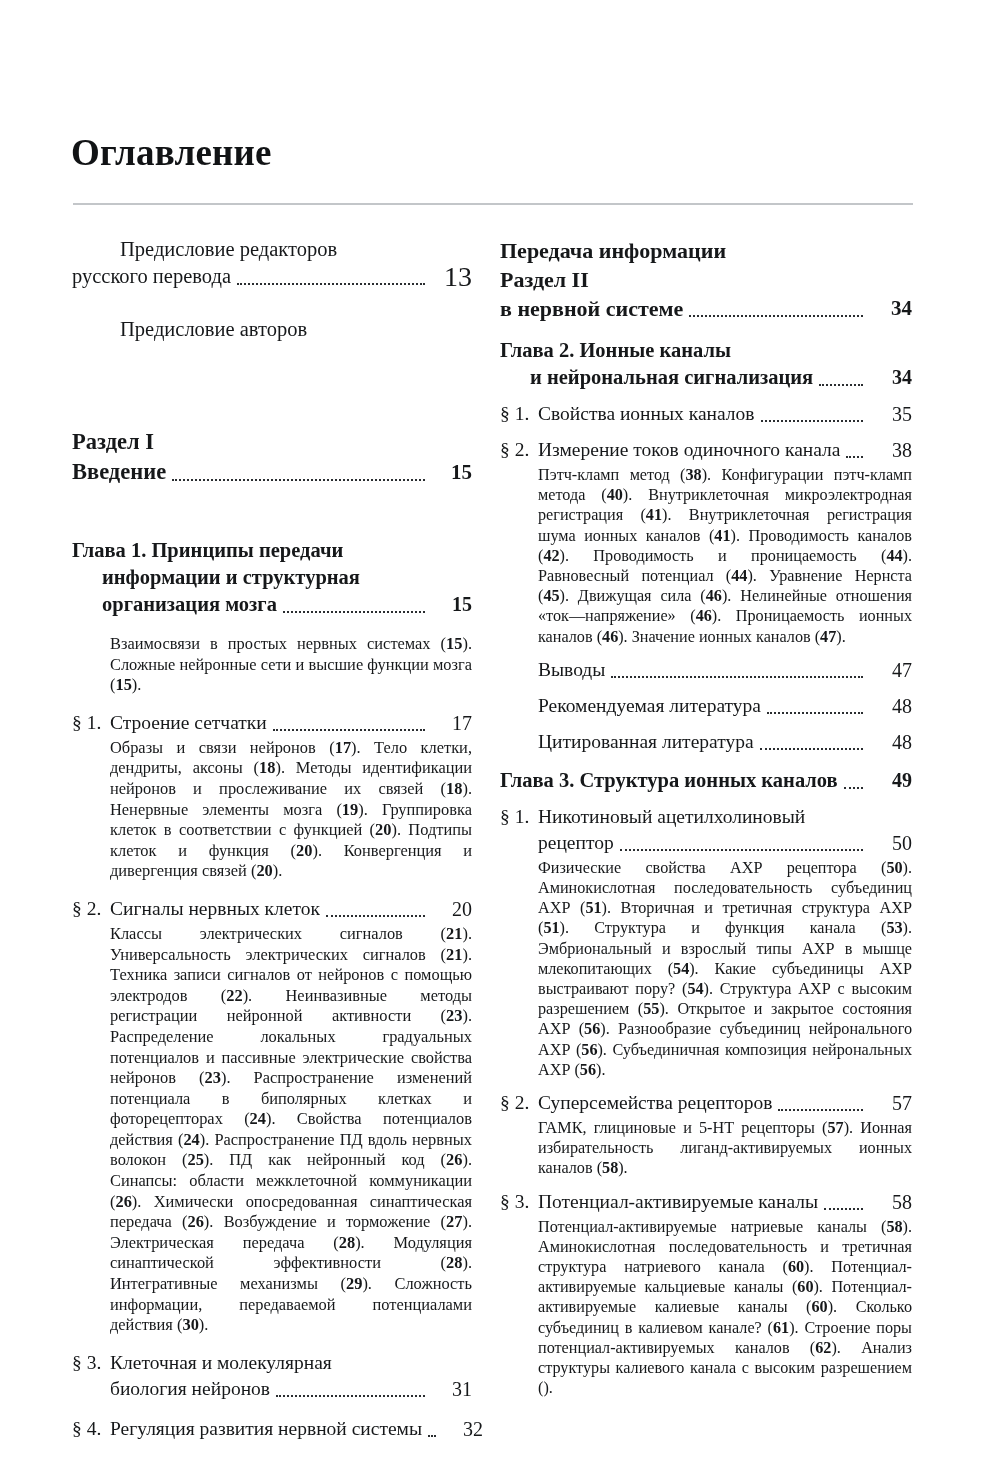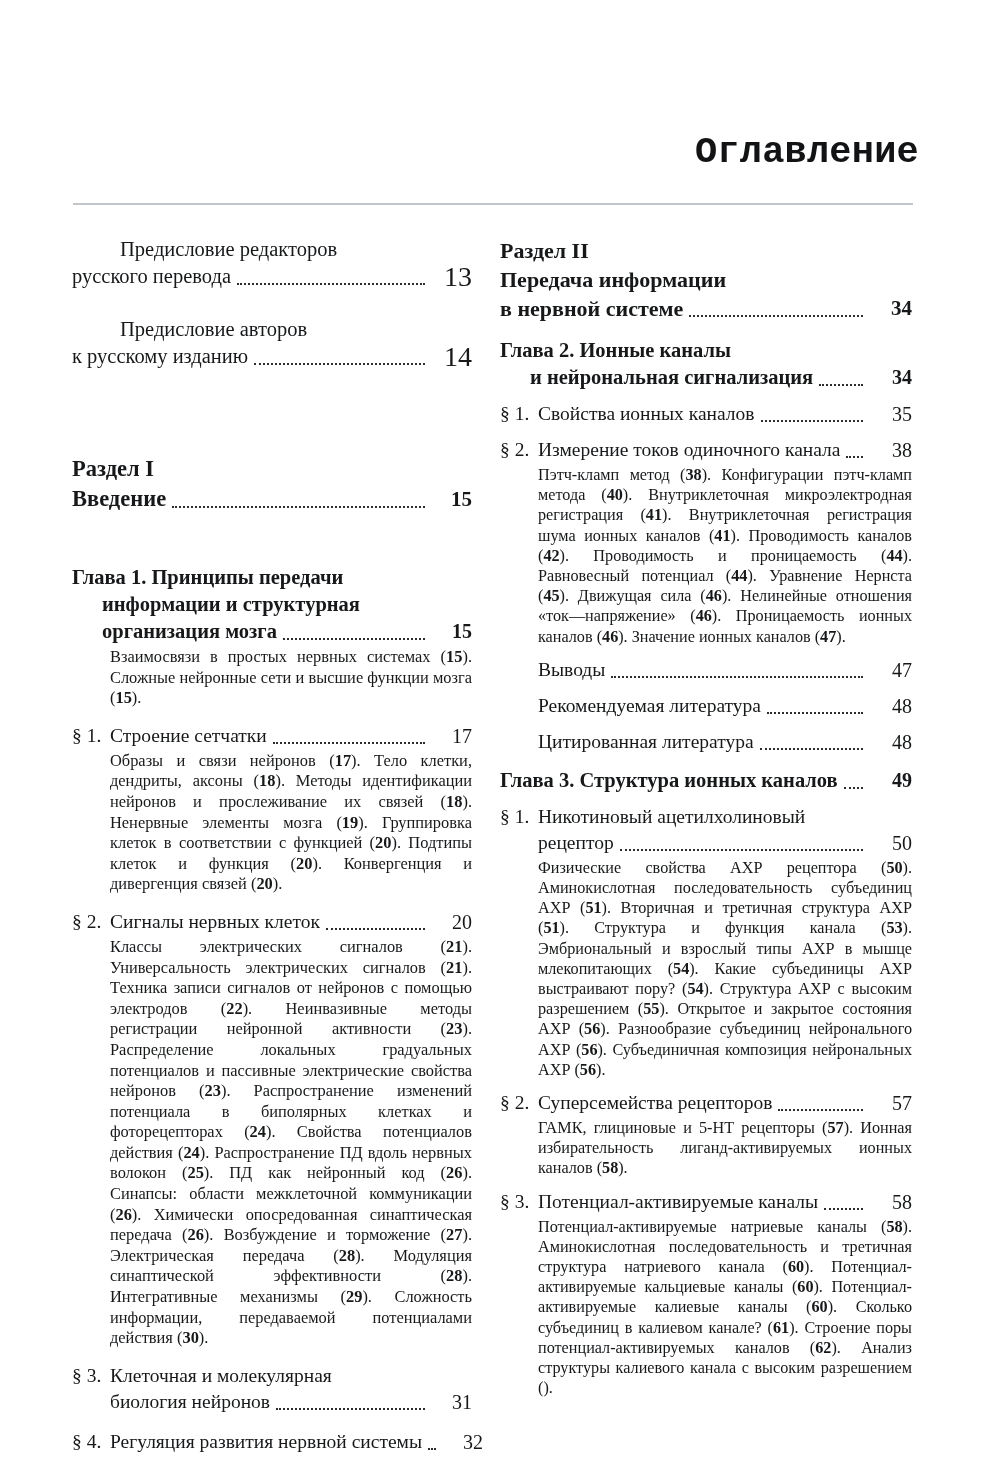--- a/index.html
+++ b/index.html
@@ -24,23 +24,23 @@
     height: 1462px;
     box-sizing: border-box;
   }
 
   
   .toc-title {
     position: absolute;
     left: 72px;
     top: 134px;
     width: 848px;
-    text-align: right;
+    text-align: left;
     padding-right: 0;
-    font-family: Liberation Mono, monospace;
+    font-family: Liberation Serif, serif;
     font-weight: bold;
     font-size: 37px;
     letter-spacing: 0.2px;
     color: #111315;
     line-height: 1;
   }
   .toc-title .inner {
     display: inline-block;
     transform: translateX(-1px);
   }
@@ -112,21 +112,21 @@
     margin-bottom: 24px;
   }
   .part .pg { width: 44px; font-size: 21px; }
   .part-l .pg { width: 44px; }
 
   
   .chap {
     font-weight: bold;
     font-size: 20.5px;
     line-height: 27px;
-    margin-bottom: 2px;
+    margin-bottom: 16px;
   }
   .chap .l2 { padding-left: 30px; }
   .chap .pg { width: 44px; font-size: 20px; }
 
   
   .para {
     font-size: 19.5px;
     line-height: 26px;
     margin-top: 14px;
   }
@@ -195,25 +195,20 @@
       <div class="l1">Предисловие редакторов</div>
       <div class="row">
         <span class="txt">русского перевода</span>
         <span class="lead"></span>
         <span class="pg">13</span>
       </div>
     </div>
 
     <div class="front">
       <div class="l1">Предисловие авторов</div>
-      <div class="row">
-        <span class="txt">к русскому изданию</span>
-        <span class="lead"></span>
-        <span class="pg">14</span>
-      </div>
     </div>
 
     <div class="gap-big"></div>
 
     <div class="part part-l">
       <div class="l1">Раздел I</div>
       <div class="row">
         <span class="txt">Введение</span>
         <span class="lead"></span>
         <span class="pg">15</span>
@@ -272,22 +267,22 @@
         <span class="lead"></span>
         <span class="pg">32</span>
       </div>
     </div>
 
   </div>
 
   <div class="col col-right">
 
     <div class="part">
+      <div class="l1">Передача информации</div>
       <div class="l1">Раздел II</div>
-      <div class="l1">Передача информации</div>
       <div class="row">
         <span class="txt">в нервной системе</span>
         <span class="lead"></span>
         <span class="pg">34</span>
       </div>
     </div>
 
     <div class="chap">
       <div>Глава 2.  Ионные каналы</div>
       <div class="row">

